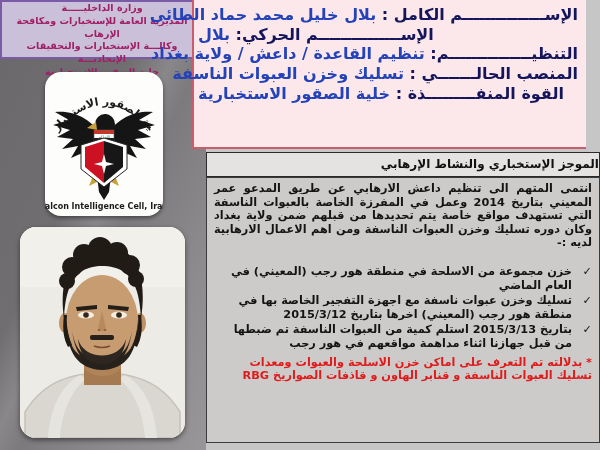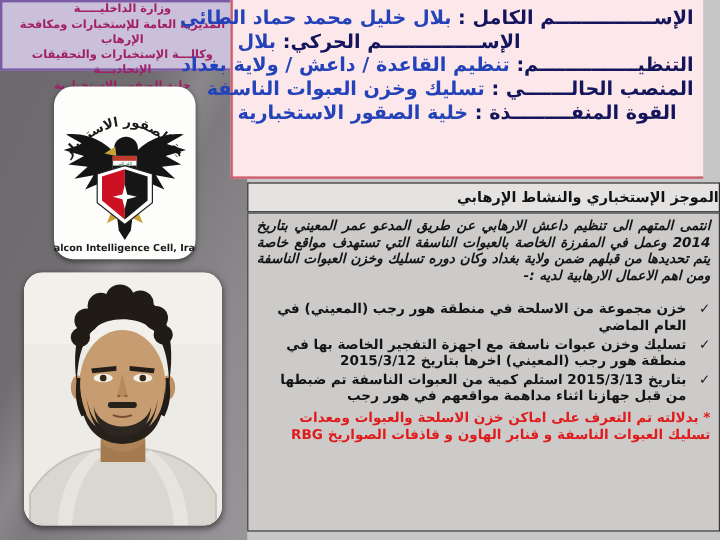--- a/index.html
+++ b/index.html
@@ -62,21 +62,21 @@
   }
   .summary-box {
     position:absolute; left:206px; top:177px; width:394px; height:266px;
     background:#cccbca;
     border:1px solid #3a3a3a;
     padding:4px 7px 0 7px;
     direction:rtl; text-align:right;
     color:#141414;
     font-size:11.3px; font-weight:bold; line-height:13.6px;
   }
-  .summary-paragraph { text-align:justify;font-style:italic; }
+  .summary-paragraph { text-align:justify; }
   .bullet-list { margin-top:15px; }
   .bullet-item { display:flex; margin-bottom:2px; }
   .bullet-item .check { flex:0 0 16px; margin-left:4px; color:#222; }
   .bullet-item .btxt  { flex:1; }
   .red-note { margin-top:5px; color:#e01b1b; }
   
   svg text { font-family:"DejaVu Sans", sans-serif; }
 </style>
 </head>
 <body>

